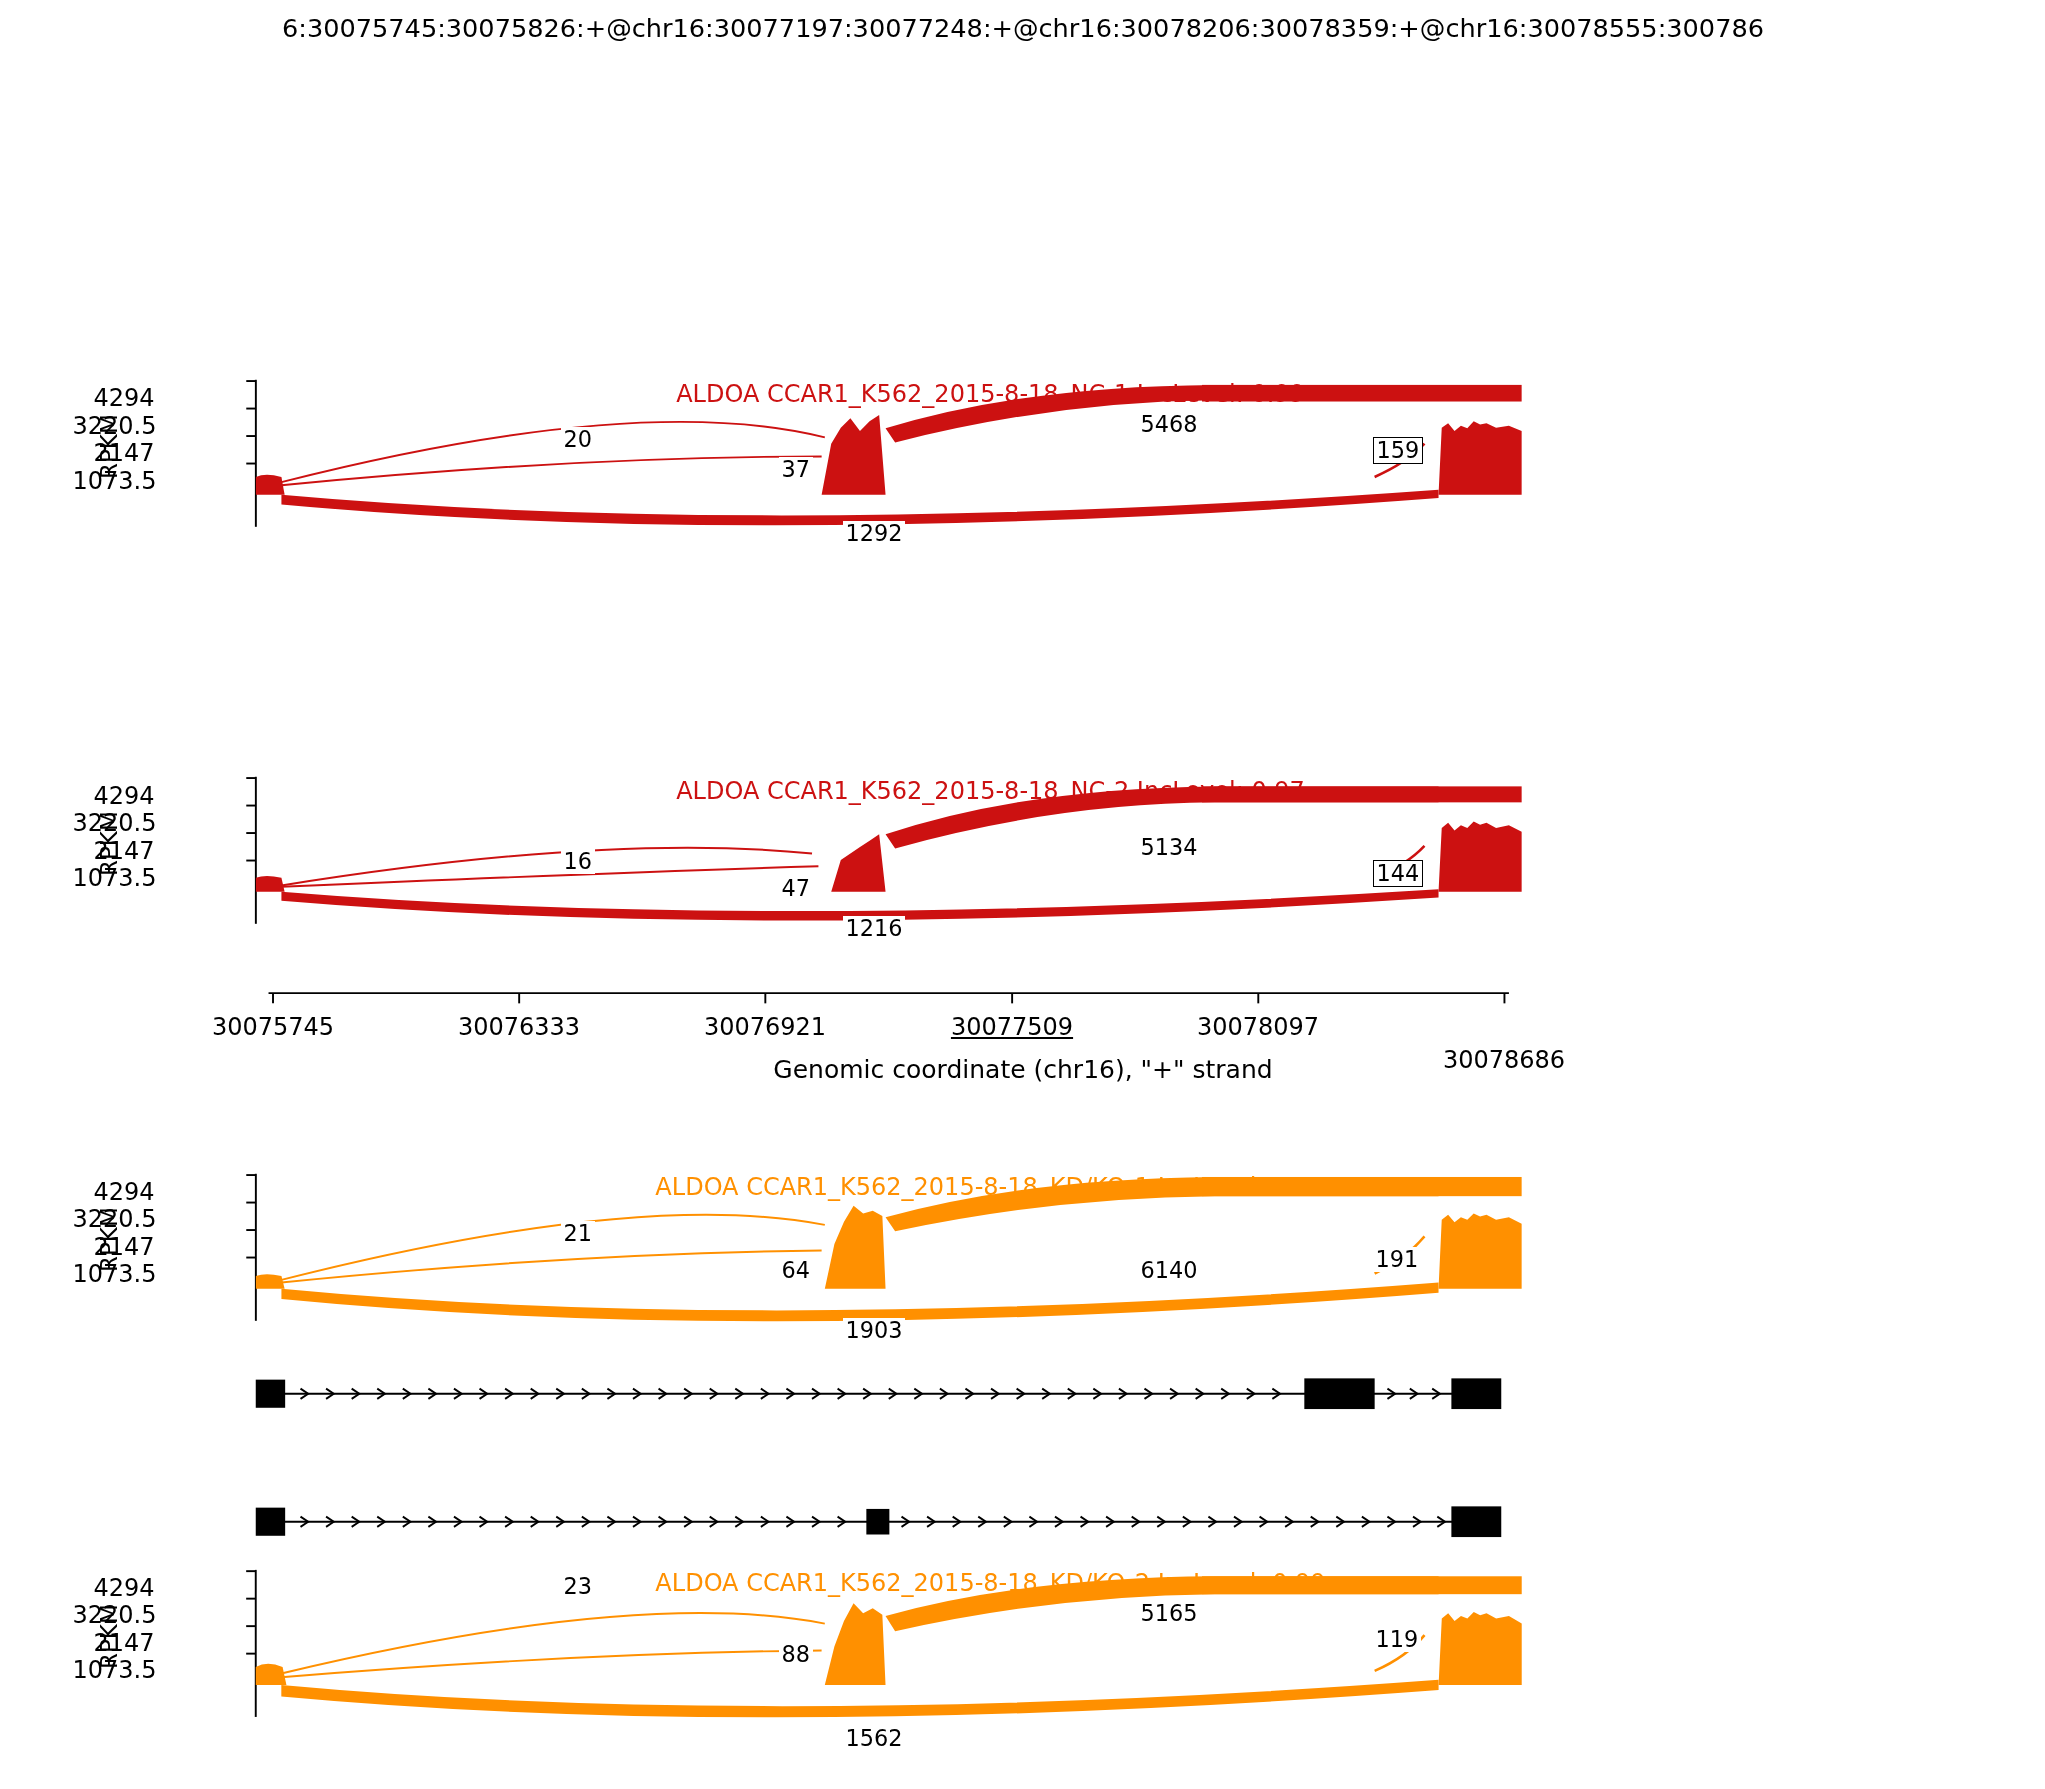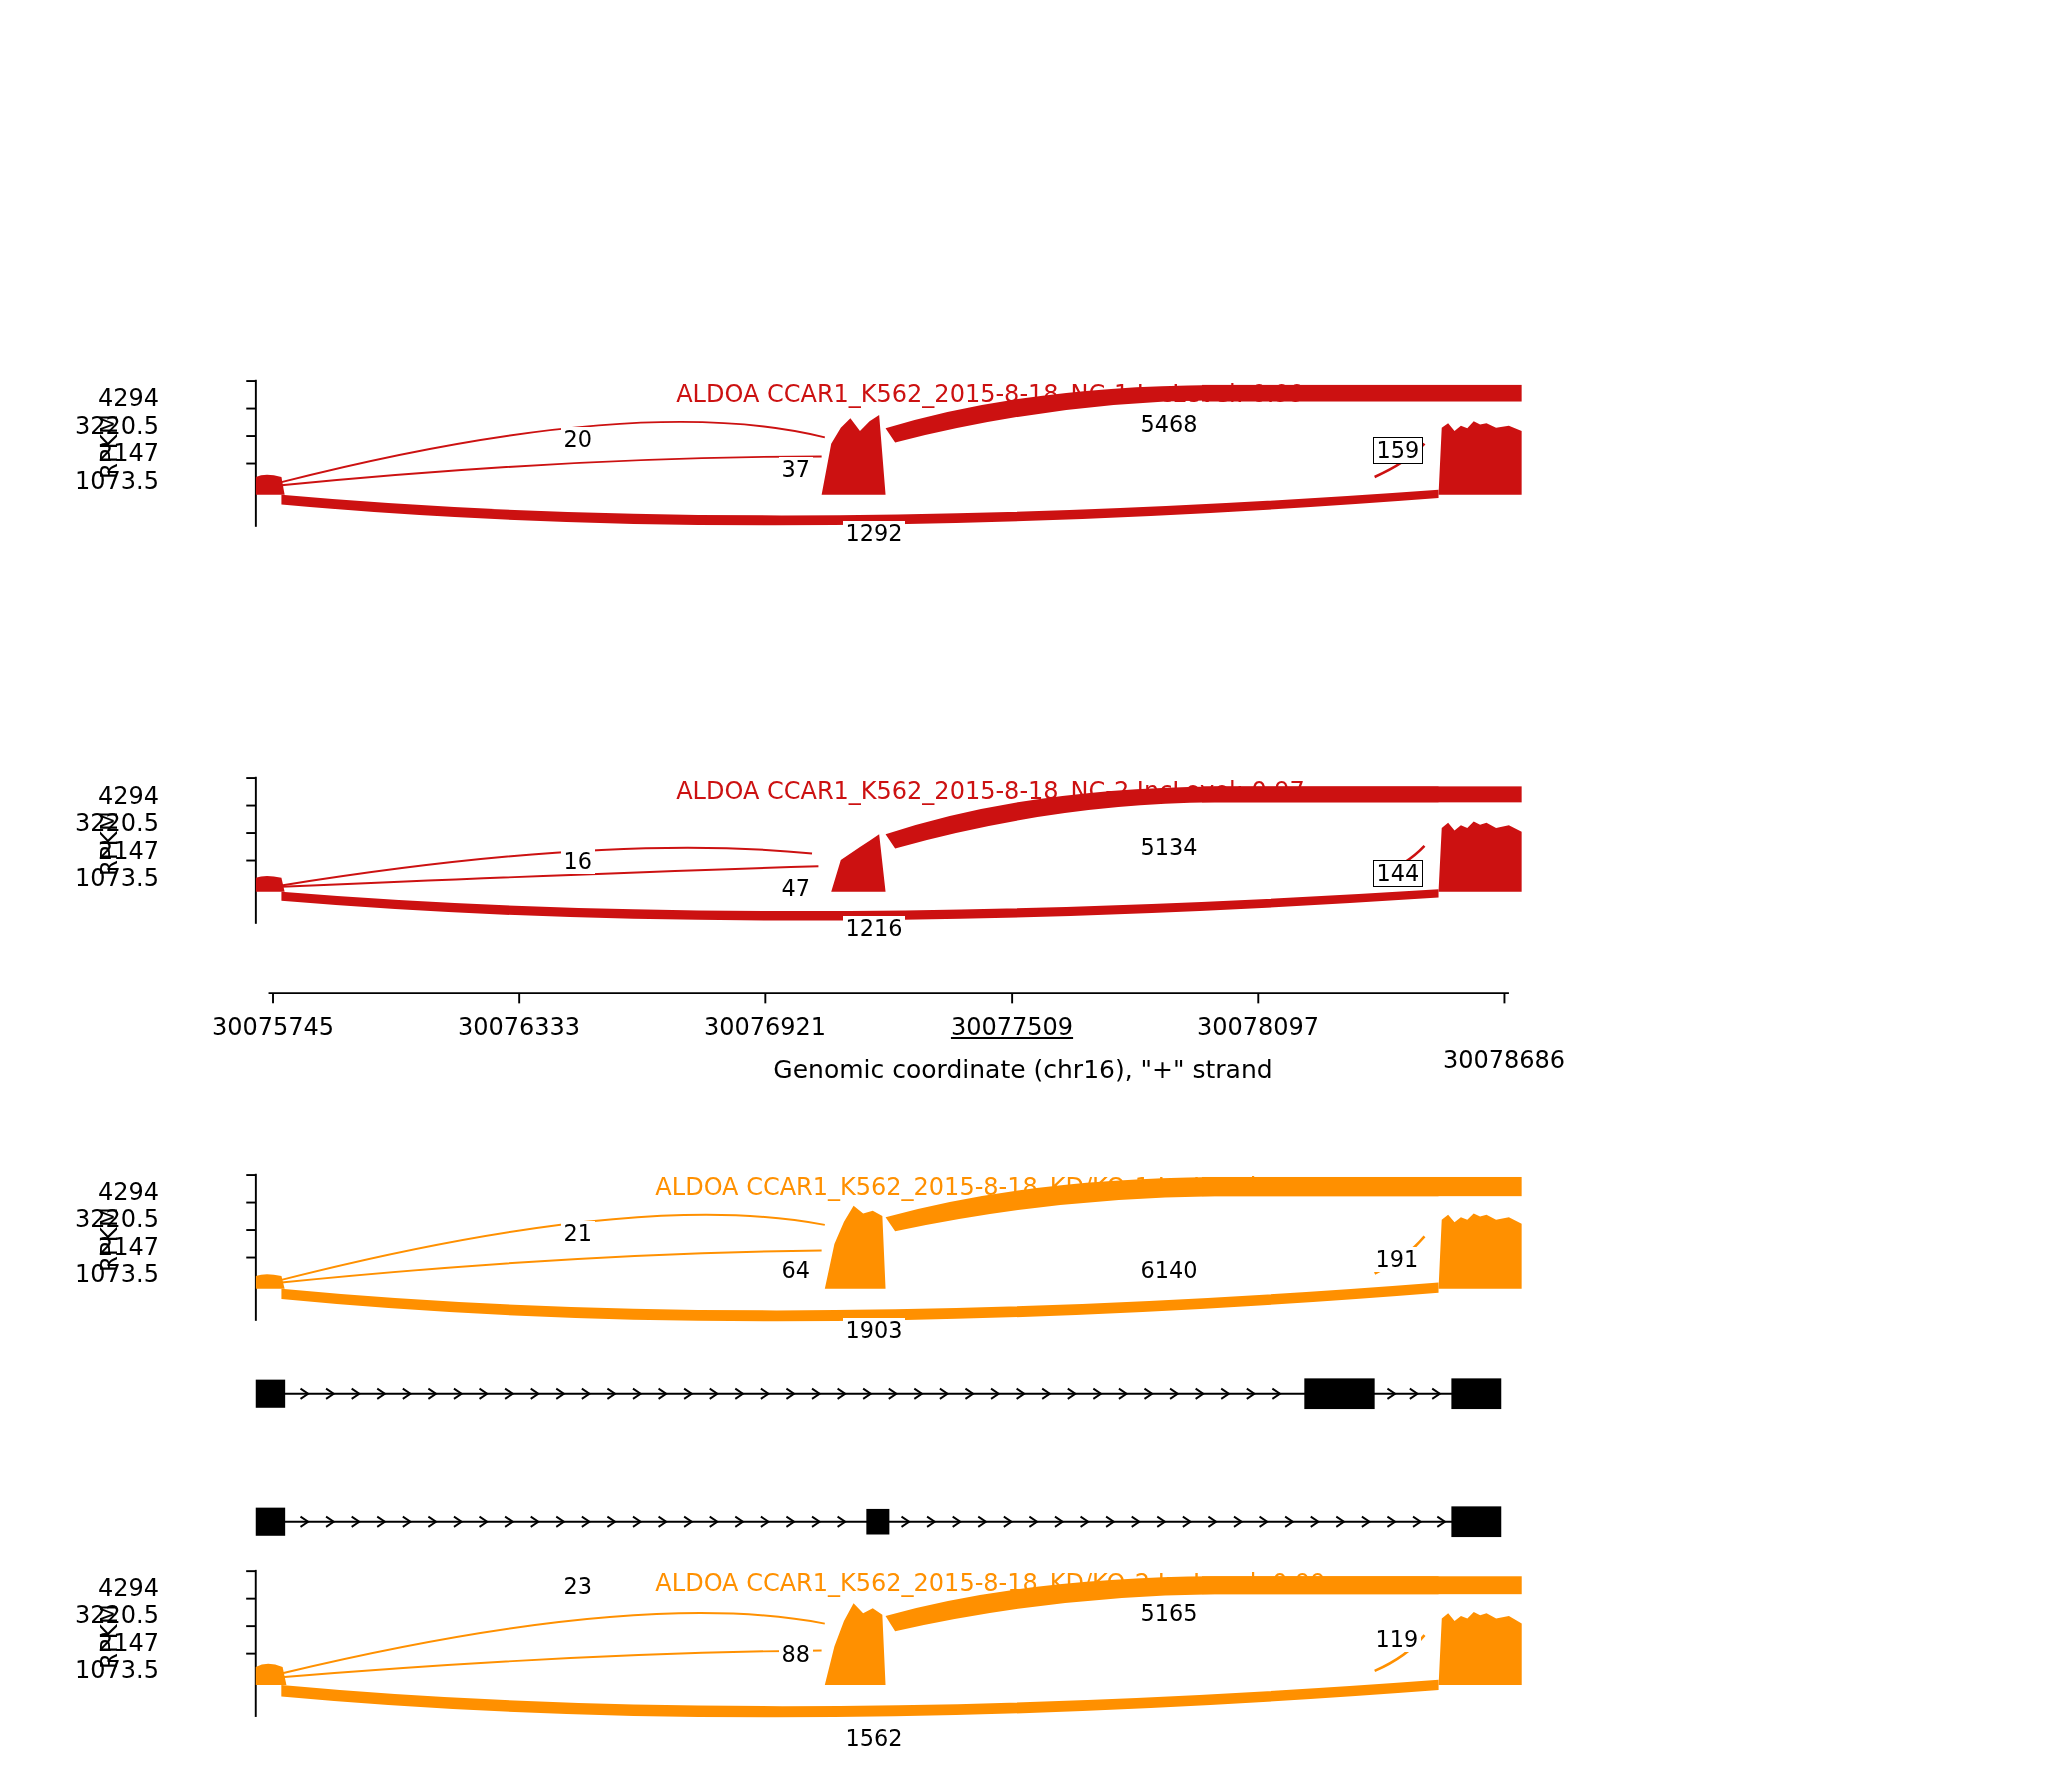--- a/index.html
+++ b/index.html
@@ -40,21 +40,21 @@
   .ylabel {
     position: absolute;
     font-size: 23px;
     transform: rotate(-90deg);
     transform-origin: left top;
     white-space: nowrap;
   }
   .ytick {
     position: absolute;
     font-size: 24px;
-    text-align: right;
+    text-align: center;
     white-space: nowrap;
   }
   .panel-title {
     position: absolute;
     font-size: 24px;
     white-space: nowrap;
     text-align: center;
   }
   .jlabel {
     position: absolute;
@@ -79,20 +79,21 @@
     left: 0;
   }
   svg { display: block; }
   .axis-line { stroke: #000; stroke-width: 3; fill: none; }
 </style>
 </head>
 <body>
 
 <div id="stage">
 
+  <div class="header-coord">6:30075745:30075826:+@chr16:30077197:30077248:+@chr16:30078206:30078359:+@chr16:30078555:300786</div>
 
   <div class="panel" style="top:185px; height:166px;">
     <div class="ylabel" style="left:96px; top:294px;">RPKM</div>
     <div class="ytick" style="left:89px; top:199px; width:70px;">4294</div>
     <div class="ytick" style="left:70px; top:227px; width:89px;">3220.5</div>
     <div class="ytick" style="left:89px; top:254px; width:70px;">2147</div>
     <div class="ytick" style="left:70px; top:282px; width:89px;">1073.5</div>
     <div class="panel-title" style="left:447px; top:195px; width:1087px; color:#cc1111;">ALDOA CCAR1_K562_2015-8-18_NC-1 IncLevel: 0.99</div>
 
     <svg width="2046" height="179" style="position:absolute; left:0; top:182px;" viewBox="0 0 3200 280">

